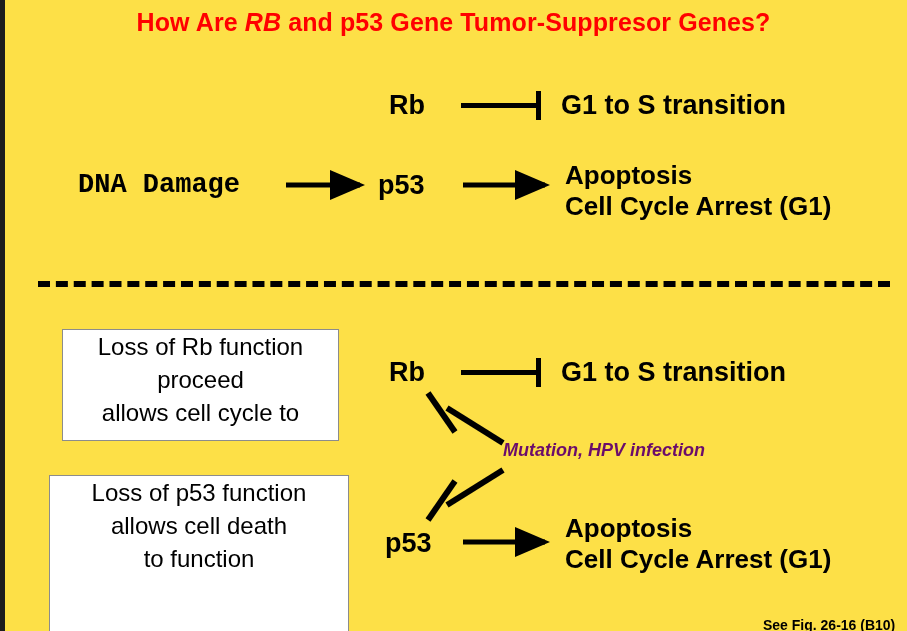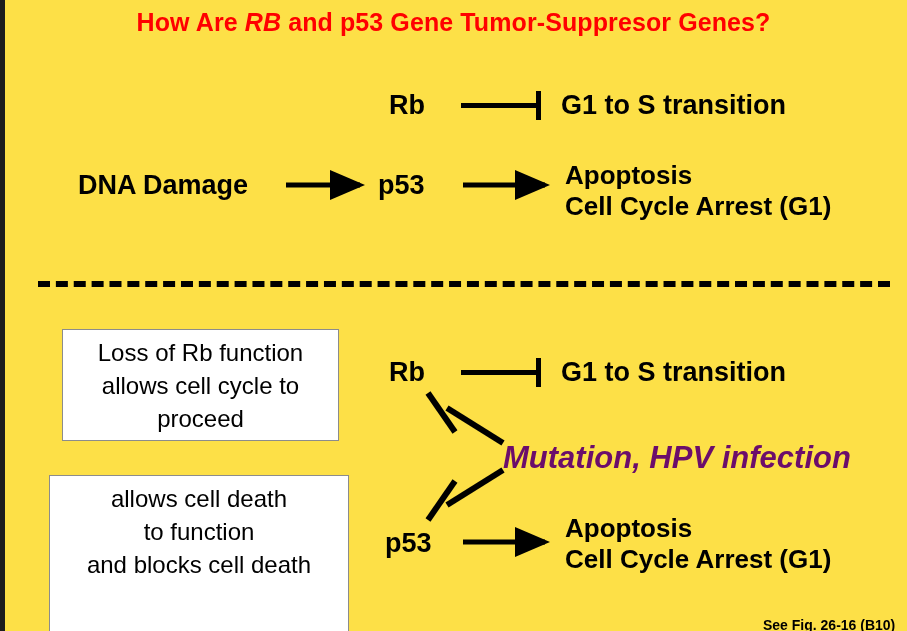--- a/index.html
+++ b/index.html
@@ -44,35 +44,35 @@
   .node {
     position: absolute;
     font-weight: bold;
     color: #000000;
     white-space: nowrap;
   }
 
   
   .n-rb1      { left: 389px; top: 90px;  font-size: 27px; }
   .n-g1s1     { left: 561px; top: 90px;  font-size: 27px; }
-  .n-dnadmg   { left: 78px;  top: 170px; font-size: 27px; }
+  .n-dnadmg   { left: 78px;  top: 170px; font-size: 27px; font-family: Liberation Mono, monospace; }
   .n-p531     { left: 378px; top: 170px; font-size: 27px; }
   .n-apop1    { left: 565px; top: 160px; font-size: 26px; line-height: 31px; }
 
   
   .n-rb2      { left: 389px; top: 357px; font-size: 27px; }
   .n-g1s2     { left: 561px; top: 357px; font-size: 27px; }
   .n-p532     { left: 385px; top: 528px; font-size: 27px; }
   .n-apop2    { left: 565px; top: 513px; font-size: 26px; line-height: 31px; }
 
   .mutation {
     position: absolute;
     left: 503px;
     top: 440px;
-    font-size: 31px;
+    font-size: 18px;
     font-weight: bold;
     font-style: italic;
     color: #6b0d6b;
     white-space: nowrap;
   }
 
   .footnote {
     position: absolute;
     left: 763px;
     top: 617px;
@@ -105,21 +105,21 @@
   
   .tbox {
     position: absolute;
     border: 1px solid #8c8c8c;
     background: #ffffff;
     box-sizing: border-box;
     text-align: center;
     color: #000000;
     font-size: 24px;
     line-height: 33px;
-    padding-top: 6px;
+    padding-top: 0;
   }
   .tbox-rb  { left: 62px; top: 329px; width: 277px; height: 112px; }
   .tbox-p53 { left: 49px; top: 475px; width: 300px; height: 160px; }
 
   svg.overlay {
     position: absolute;
     left: 0;
     top: 0;
     width: 907px;
     height: 631px;
@@ -150,28 +150,28 @@
 
   <div class="node n-apop1">
     <div>Apoptosis</div>
     <div>Cell Cycle Arrest (G1)</div>
   </div>
 
   <div class="dashline"></div>
 
   <div class="tbox tbox-rb">
     <div>Loss of Rb function</div>
+    <div>proceed</div>
     <div>allows cell cycle to</div>
-    <div>proceed</div>
   </div>
 
   <div class="tbox tbox-p53">
+    <div>Loss of p53 function</div>
     <div>allows cell death</div>
     <div>to function</div>
-    <div>and blocks cell death</div>
   </div>
 
   <div class="node n-rb2">Rb</div>
 
   <div class="hline" style="left:461px; top:370px; width:78px;"></div>
   <div class="vbar" style="left:536px; top:358px; height:29px;"></div>
 
   <div class="node n-g1s2">G1 to S transition</div>
 
   <div class="node n-p532">p53</div>

